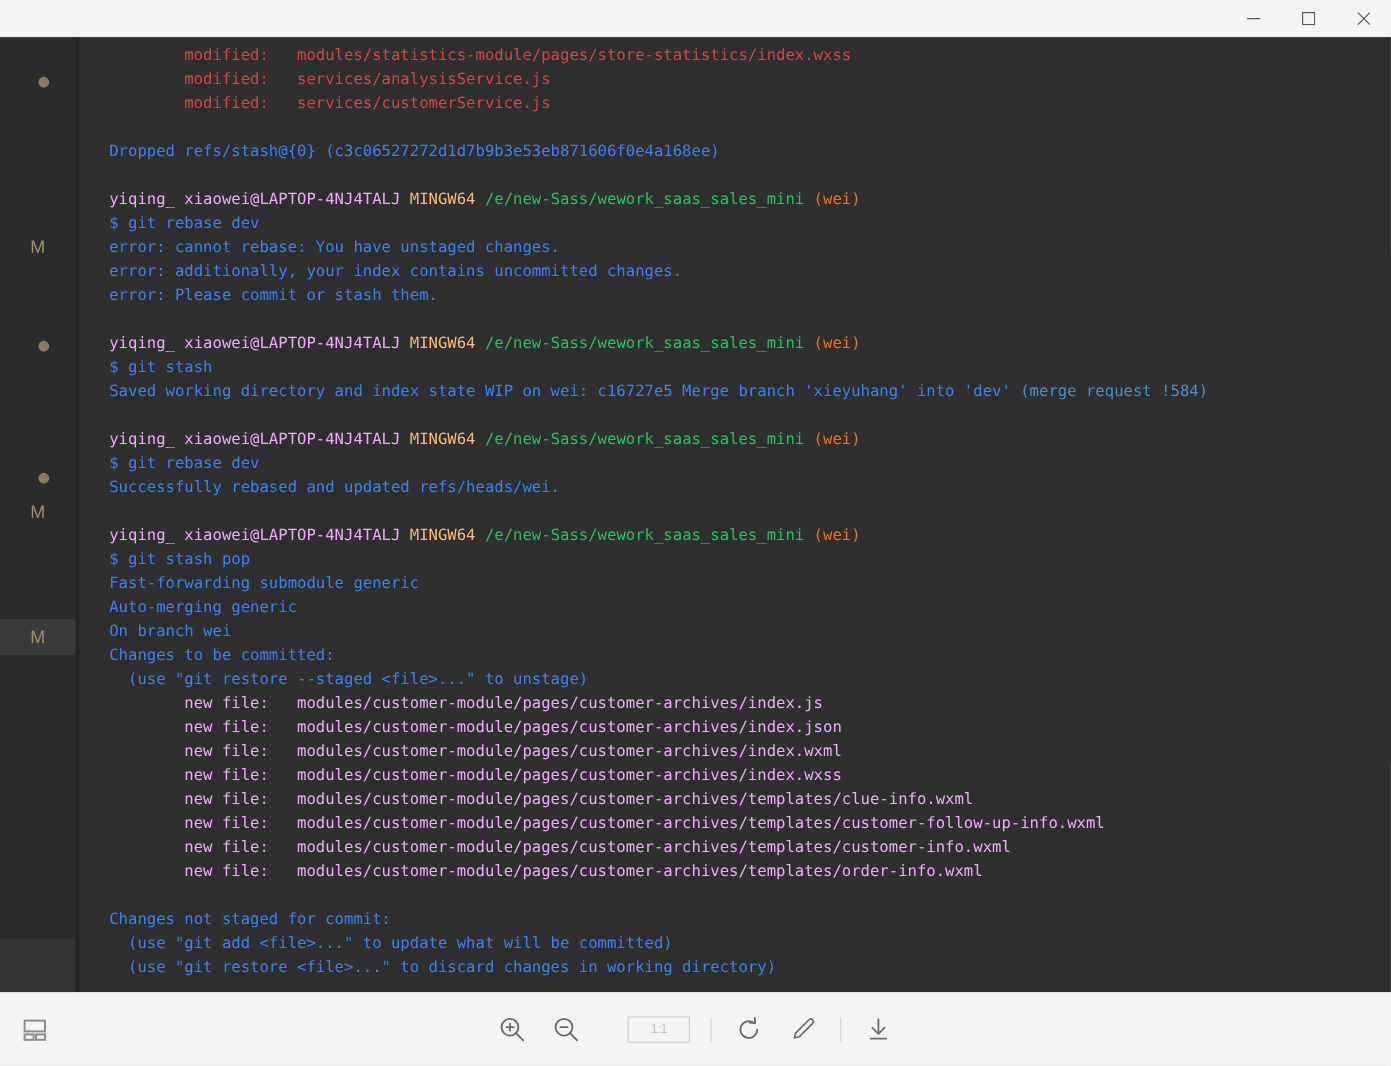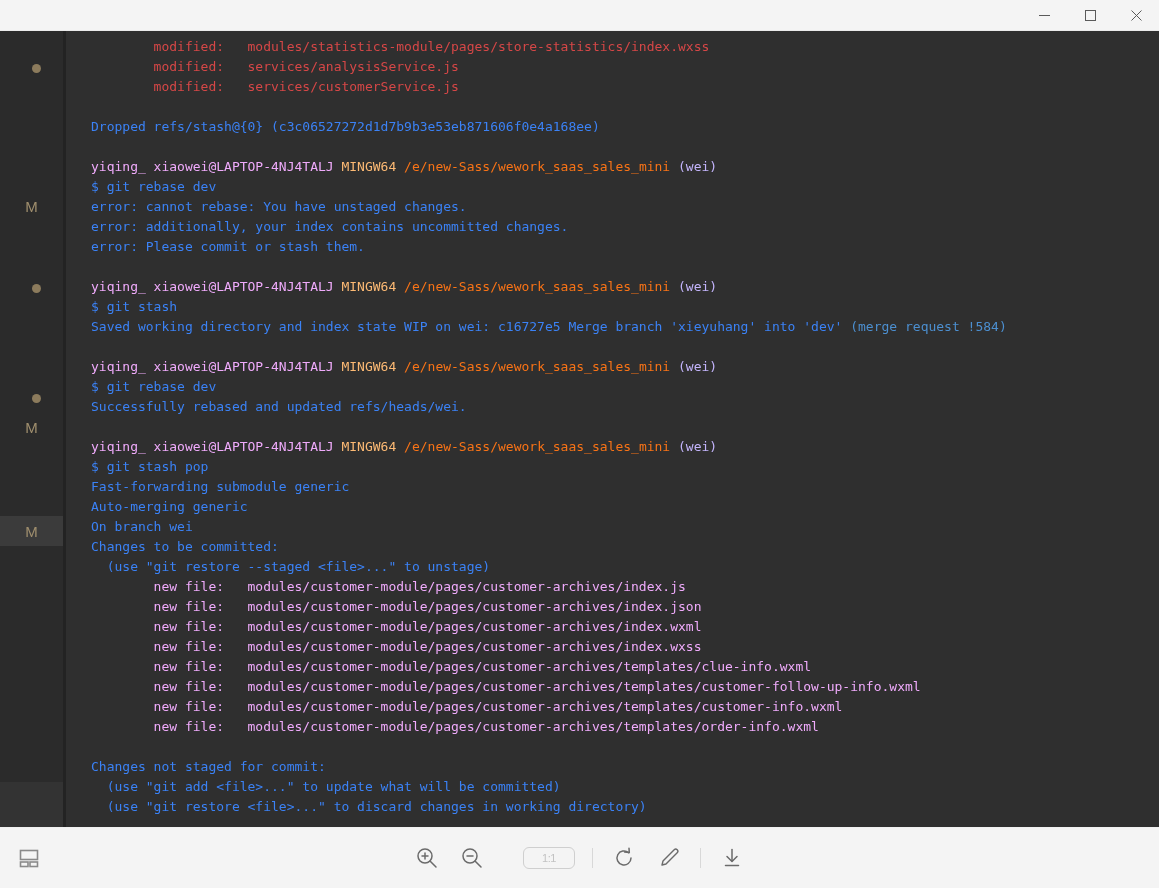--- a/index.html
+++ b/index.html
@@ -122,23 +122,23 @@
     padding: 6px 0 0 25px;
     white-space: pre;
     letter-spacing: 0px;
   }
   .ln { height: 20px; }
 
   
   .c-red    { color: #d64747; }
   .c-green  { color: #f0abfc; }
   .c-white  { color: #3b82f6; }
-  .c-yellow { color: #f97316; }
+  .c-yellow { color: #22c55e; }
   .c-purple { color: #fdba74; }
-  .c-cyan   { color: #c4b5fd; }
+  .c-cyan   { color: #f97316; }
   .c-blue   { color: #4c8fd0; }
 
   
   #toolbar {
     height: 60px;
     min-height: 60px;
     background: #f4f4f4;
     display: flex;
     align-items: center;
     position: relative;
@@ -171,21 +171,21 @@
   .tb-btn svg { display: block; }
   .tb-sep {
     width: 1px;
     height: 20px;
     background: #d8d8d8;
   }
   .tb-ratio {
     min-width: 28px;
     height: 20px;
     border: 1px solid #cfcfcf;
-    border-radius: 6px;
+    border-radius: 0;
     color: #c2c2c2;
     font-family: "Liberation Sans", sans-serif;
     font-size: 11px;
     display: flex;
     align-items: center;
     justify-content: center;
     letter-spacing: -0.5px;
     cursor: pointer;
     padding: 0 11px;
     margin-left: 20px;

